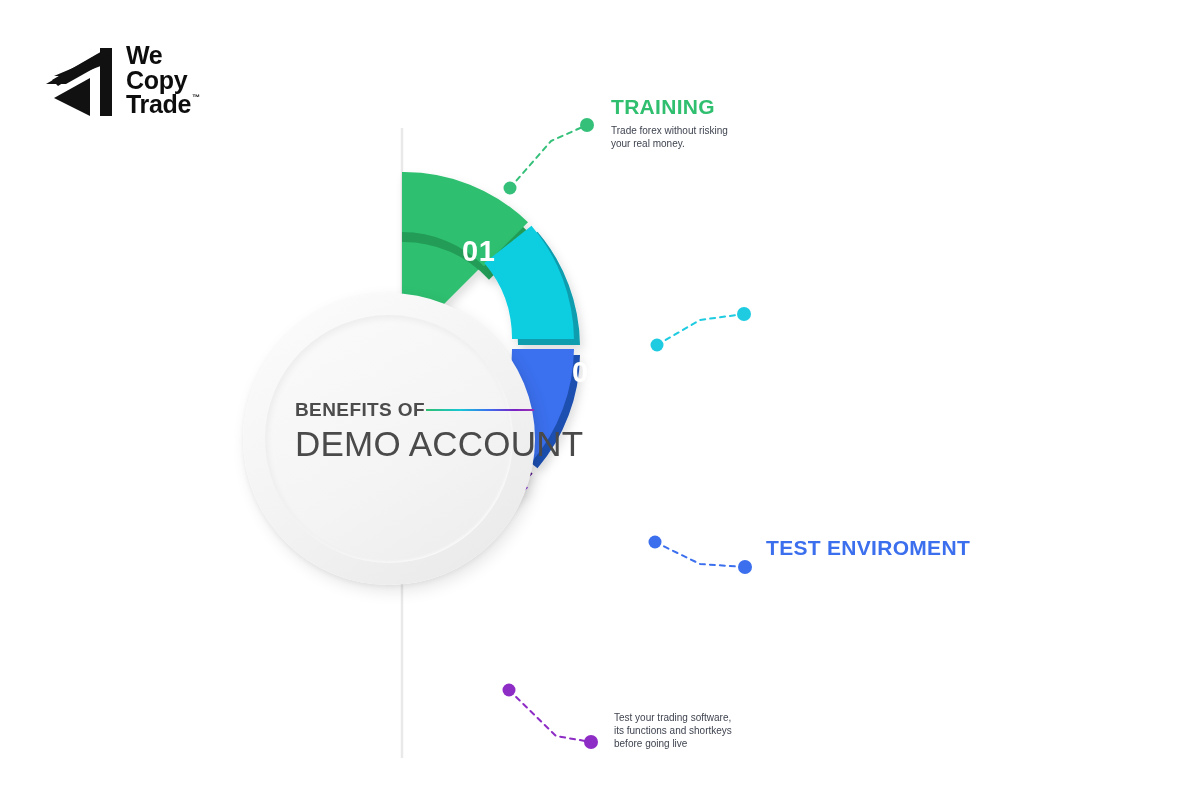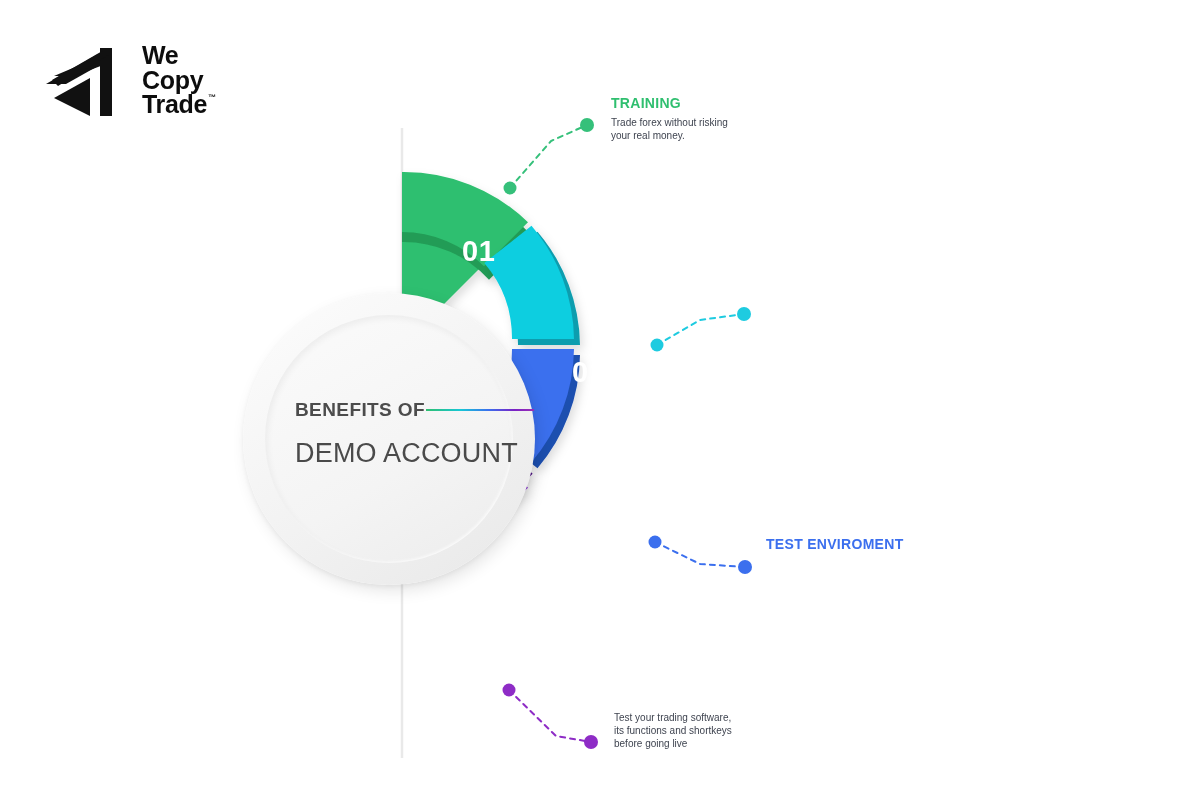--- a/index.html
+++ b/index.html
@@ -21,21 +21,21 @@
 
   
   #logo {
     position: absolute;
     left: 38px;
     top: 36px;
     width: 220px;
     height: 88px;
     display: flex;
     align-items: center;
-    gap: 24px;
+    gap: 8px;
   }
   #logo-mark { width: 80px; height: 80px; flex: 0 0 80px; }
   #logo-words {
     display: flex;
     flex-direction: column;
     line-height: 0.98;
     font-weight: 700;
     font-size: 25px;
     letter-spacing: -0.3px;
     color: #0d0d0d;
@@ -100,45 +100,46 @@
     font-weight: bold;
   }
   #hub-rule {
     height: 2px;
     width: 108px;
     margin-left: 1px;
     background: linear-gradient(90deg,
         #2FBF6F 0%, #17c7d6 32%, #3B6FEE 58%, #7B21C4 82%, #9b2fb5 100%);
   }
   #hub-title {
-    margin-top: 17px;
-    font-size: 27px;
+    margin-top: 3px;
+    font-size: 35px;
     letter-spacing: 0.2px;
     color: #4a4a4a;
     white-space: nowrap;
+    text-align: center;
   }
 
   
   .seg-num {
     position: absolute;
     color: #ffffff;
     font-weight: 700;
     font-size: 29px;
     letter-spacing: 0.6px;
     pointer-events: none;
   }
   #num-01 { left: 462px; top: 235px; }
   #num-02 { left: 572px; top: 356px; }
   #num-03 { left: 570px; top: 515px; }
   #num-04 { left: 463px; top: 623px; }
 
   
   .callout { position: absolute; }
   .callout h3 {
-    font-size: 14px;
+    font-size: 21px;
     font-weight: 700;
     letter-spacing: 0.3px;
     margin-bottom: 5px;
     white-space: nowrap;
   }
   .callout p {
     font-size: 10px;
     line-height: 1.32;
     color: #3f4450;
     white-space: pre-line;

